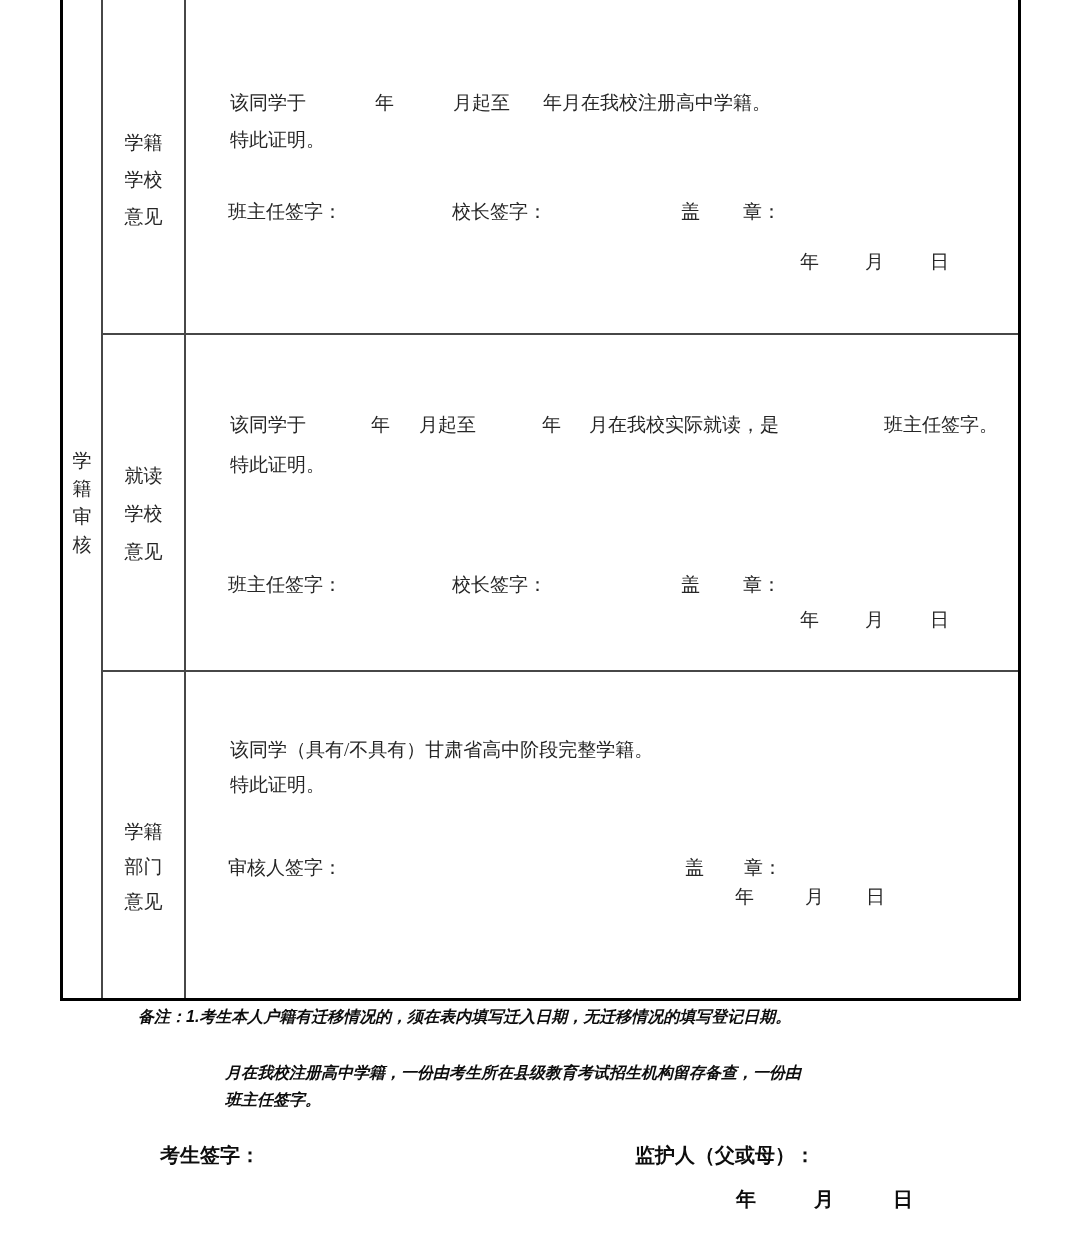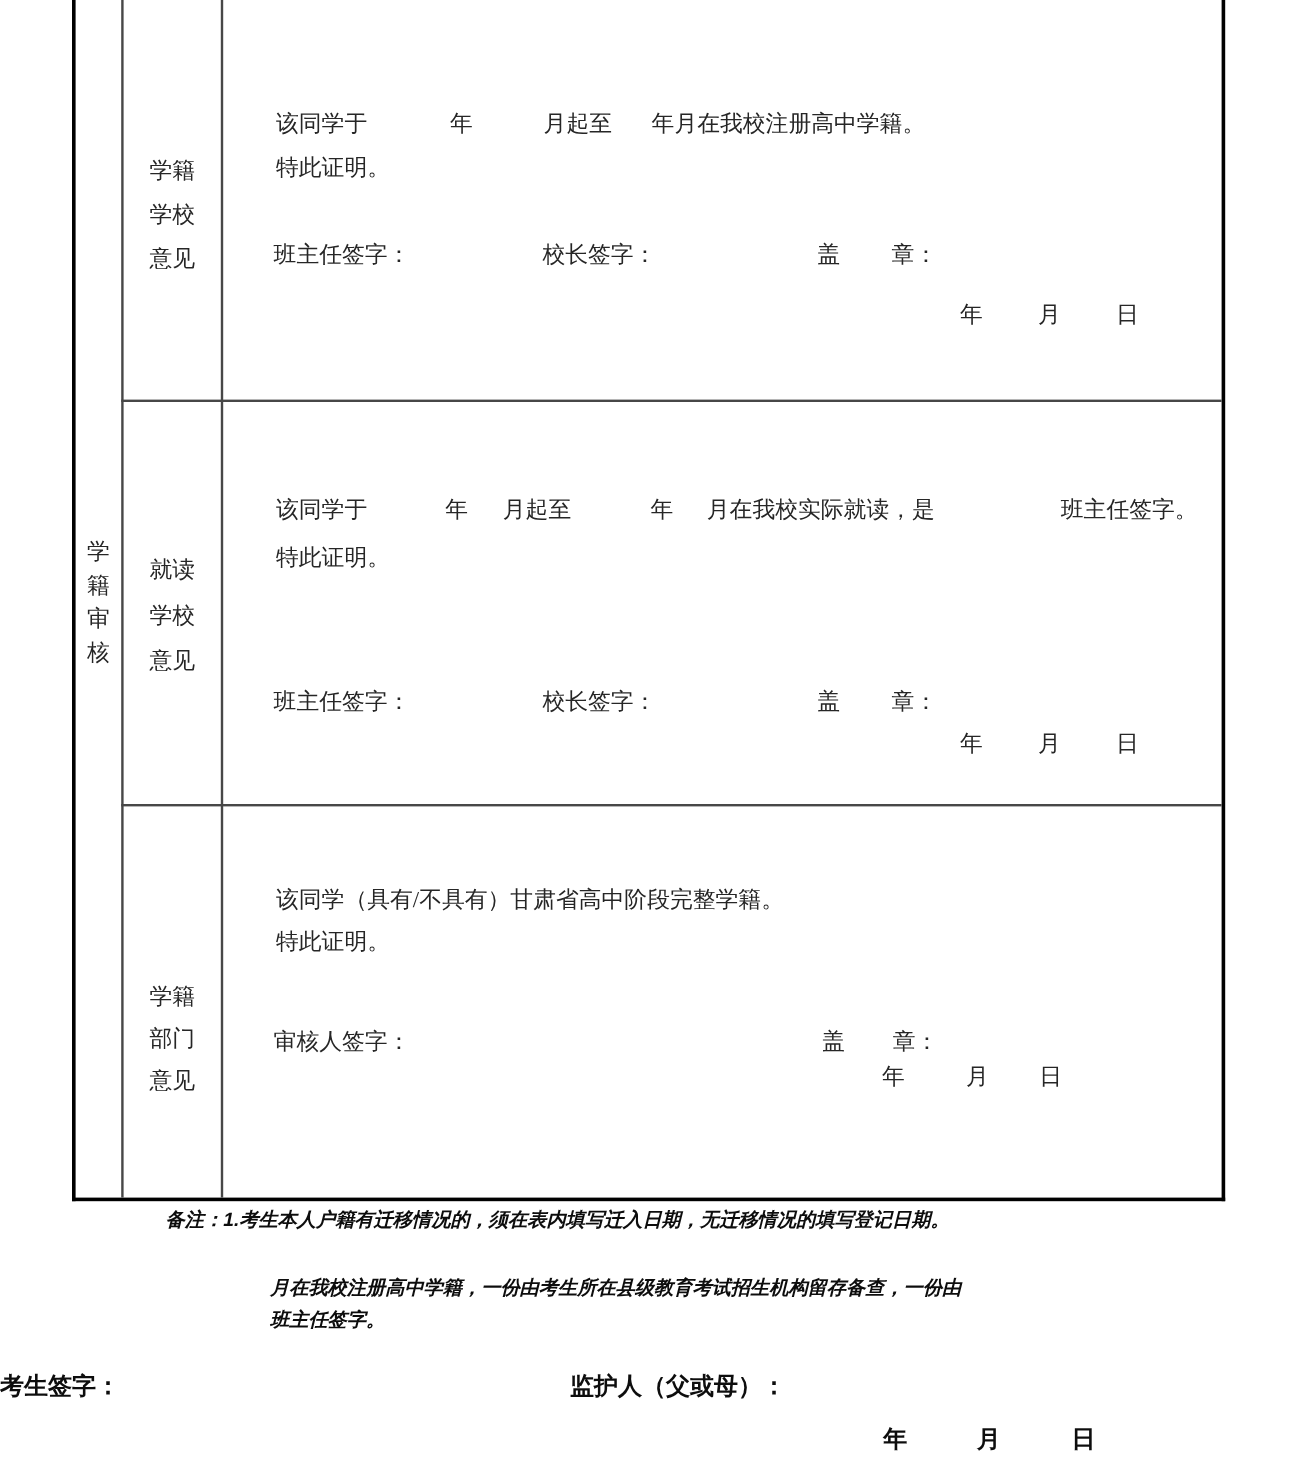--- a/index.html
+++ b/index.html
@@ -83,16 +83,16 @@
     <div class="cl r3b"><span style="margin-left: 46px;">特此证明。</span></div>
     <div class="cl r3c"><span style="margin-left: 44px;">审核人签字：</span><span style="margin-left: 343px;">盖</span><span style="margin-left: 40px;">章：</span></div>
     <div class="cl r3d"><span style="margin-left: 551px;">年</span><span style="margin-left: 51px;">月</span><span style="margin-left: 42px;">日</span></div>
 
   </div>
 
   <div class="note bold n1">备注：1.考生本人户籍有迁移情况的，须在表内填写迁入日期，无迁移情况的填写登记日期。</div>
   <div class="note bold n3">月在我校注册高中学籍，一份由考生所在县级教育考试招生机构留存备查，一份由</div>
   <div class="note bold n4">班主任签字。</div>
 
-  <div class="fline bold f1"><span style="">考生签字：</span><span style="margin-left: 375px;">监护人（父或母）：</span></div>
+  <div class="fline bold f1"><span style="margin-left: 160px;">考生签字：</span><span style="margin-left: 375px;">监护人（父或母）：</span></div>
   <div class="fline bold f2"><span style="margin-left: 736px;">年</span><span style="margin-left: 58px;">月</span><span style="margin-left: 59px;">日</span></div>
 
 </div>
 
 </body></html>

